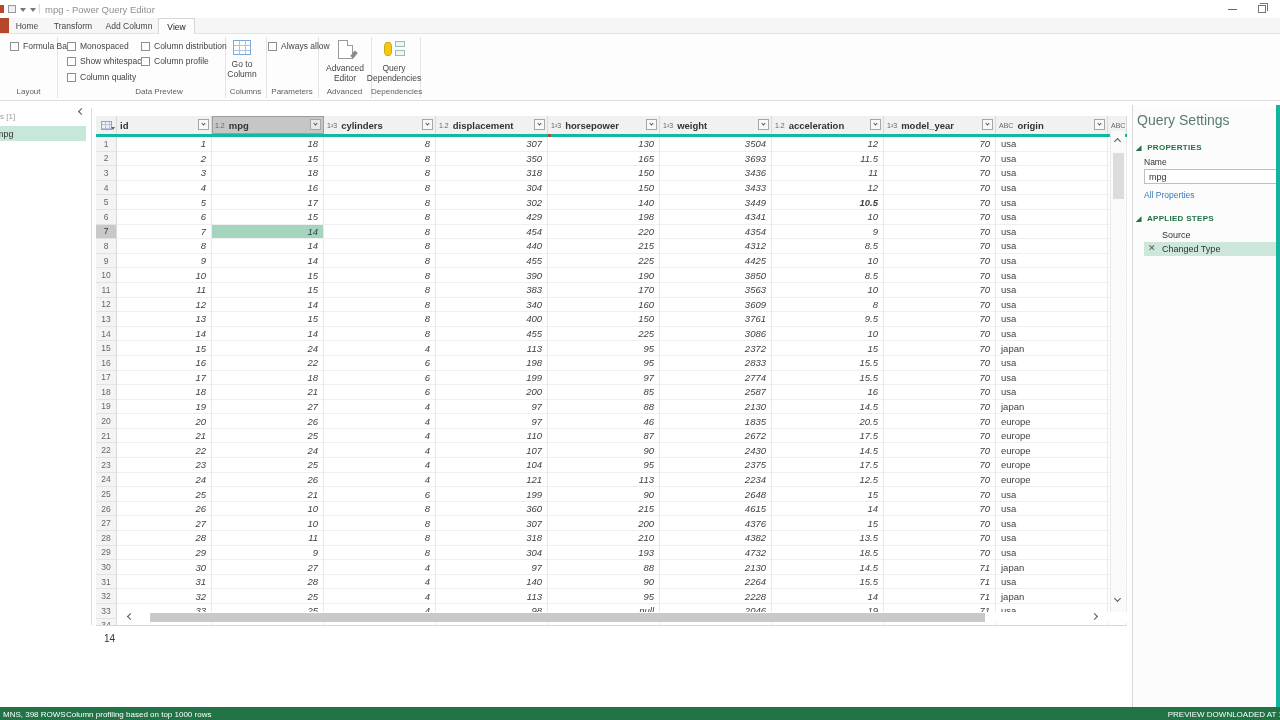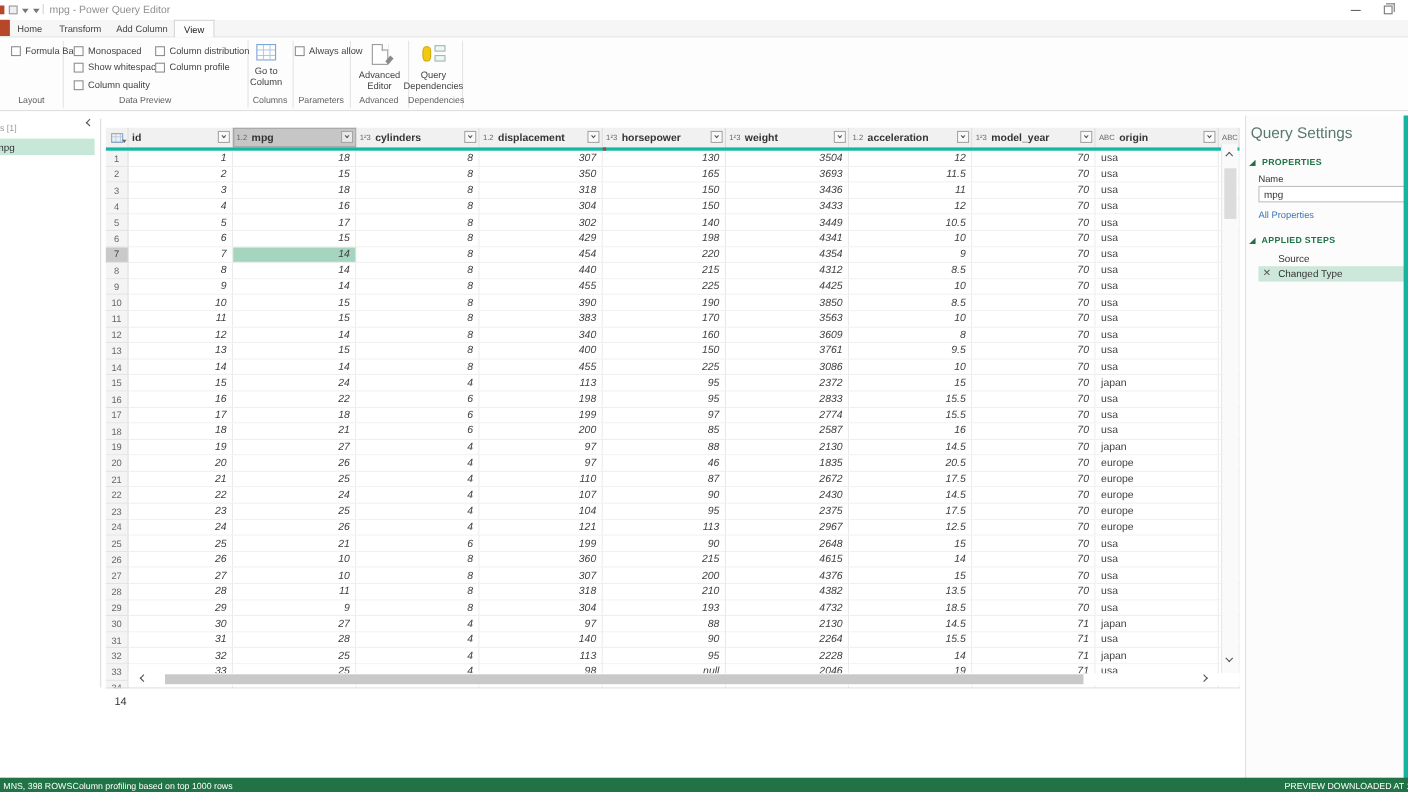--- a/index.html
+++ b/index.html
@@ -194,21 +194,21 @@
   <div class="rbtn" style="left:368px;width:52px">
     <div class="ic icon-dep">
         <span class="db"></span>
         <span class="li1"></span>
         <span class="li2"></span>
       </div>
     <div>Query Dependencies</div>
   </div>
 
   <div class="glabel" style="left:0;width:57px">Layout</div>
-  <div class="glabel" style="left:48px;width:168px">Data Preview</div>
+  <div class="glabel" style="left:75px;width:168px">Data Preview</div>
   <div class="glabel" style="left:225px;width:41px">Columns</div>
   <div class="glabel" style="left:266px;width:52px">Parameters</div>
   <div class="glabel" style="left:318px;width:53px">Advanced</div>
   <div class="glabel" style="left:371px;width:49px">Dependencies</div>
 </div>
 
 <div class="abs" id="sidebar">
   <div id="sidebar-header">
     <span class="txt">s [1]</span>
   </div>
@@ -348,21 +348,21 @@
         <div class="gcell num" style="width: 19px;"></div>
       </div>
       <div class="grow">
         <div class="rn">5</div>
         <div class="gcell num" style="width: 95px;">5</div>
         <div class="gcell num" style="width: 112px;">17</div>
         <div class="gcell num" style="width: 112px;">8</div>
         <div class="gcell num" style="width: 112px;">302</div>
         <div class="gcell num" style="width: 112px;">140</div>
         <div class="gcell num" style="width: 112px;">3449</div>
-        <div class="gcell num" style="width: 112px;">10.5</div>
+        <div class="gcell num" style="width: 112px; font-weight: bold;">10.5</div>
         <div class="gcell num" style="width: 112px;">70</div>
         <div class="gcell txt" style="width: 112px;">usa</div>
         <div class="gcell num" style="width: 19px;"></div>
       </div>
       <div class="grow">
         <div class="rn">6</div>
         <div class="gcell num" style="width: 95px;">6</div>
         <div class="gcell num" style="width: 112px;">15</div>
         <div class="gcell num" style="width: 112px;">8</div>
         <div class="gcell num" style="width: 112px;">429</div>
@@ -594,21 +594,21 @@
         <div class="gcell txt" style="width: 112px;">europe</div>
         <div class="gcell num" style="width: 19px;"></div>
       </div>
       <div class="grow">
         <div class="rn">24</div>
         <div class="gcell num" style="width: 95px;">24</div>
         <div class="gcell num" style="width: 112px;">26</div>
         <div class="gcell num" style="width: 112px;">4</div>
         <div class="gcell num" style="width: 112px;">121</div>
         <div class="gcell num" style="width: 112px;">113</div>
-        <div class="gcell num" style="width: 112px;">2967</div>
+        <div class="gcell num" style="width: 112px;">2234</div>
         <div class="gcell num" style="width: 112px;">12.5</div>
         <div class="gcell num" style="width: 112px;">70</div>
         <div class="gcell txt" style="width: 112px;">europe</div>
         <div class="gcell num" style="width: 19px;"></div>
       </div>
       <div class="grow">
         <div class="rn">25</div>
         <div class="gcell num" style="width: 95px;">25</div>
         <div class="gcell num" style="width: 112px;">21</div>
         <div class="gcell num" style="width: 112px;">6</div>

